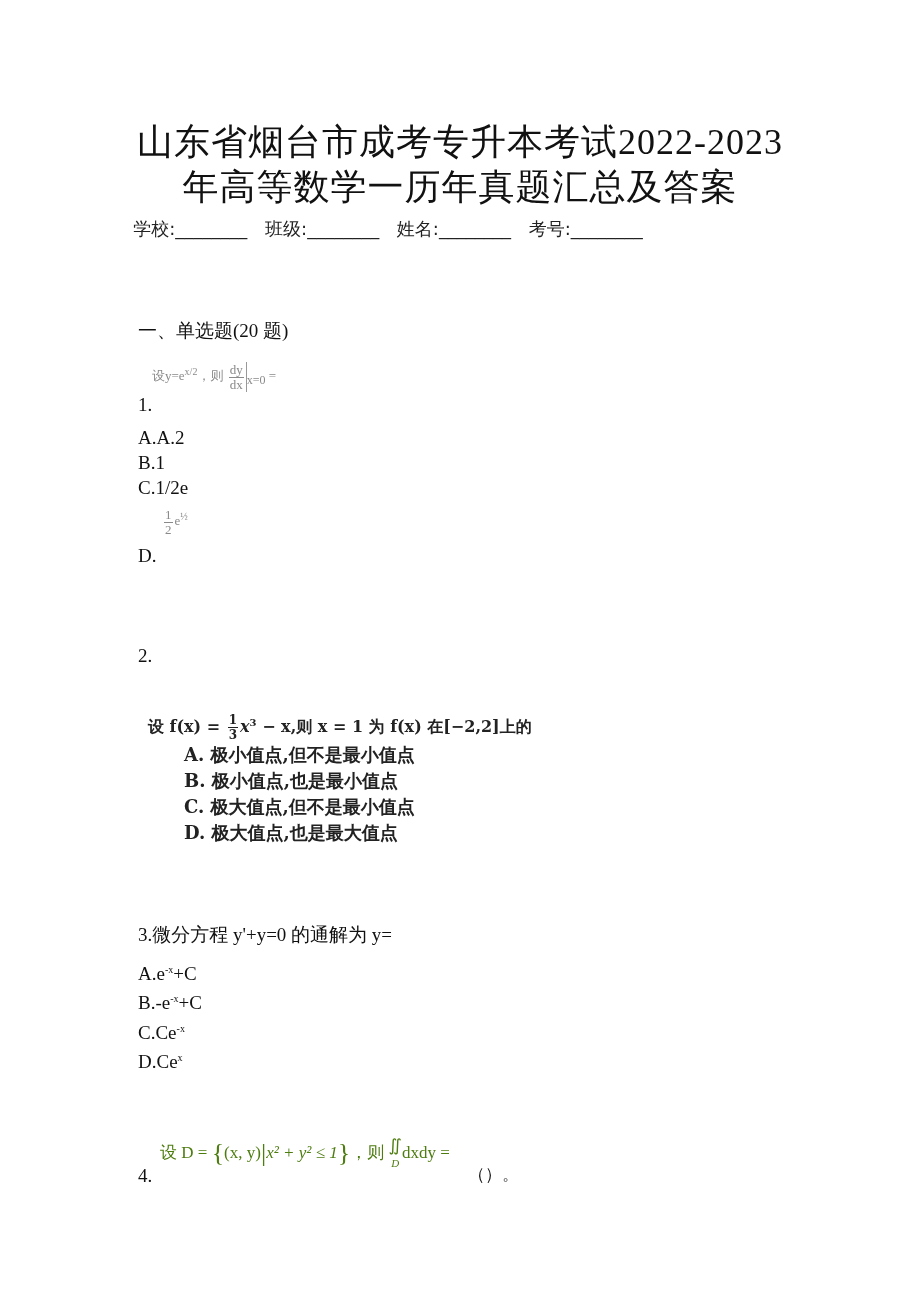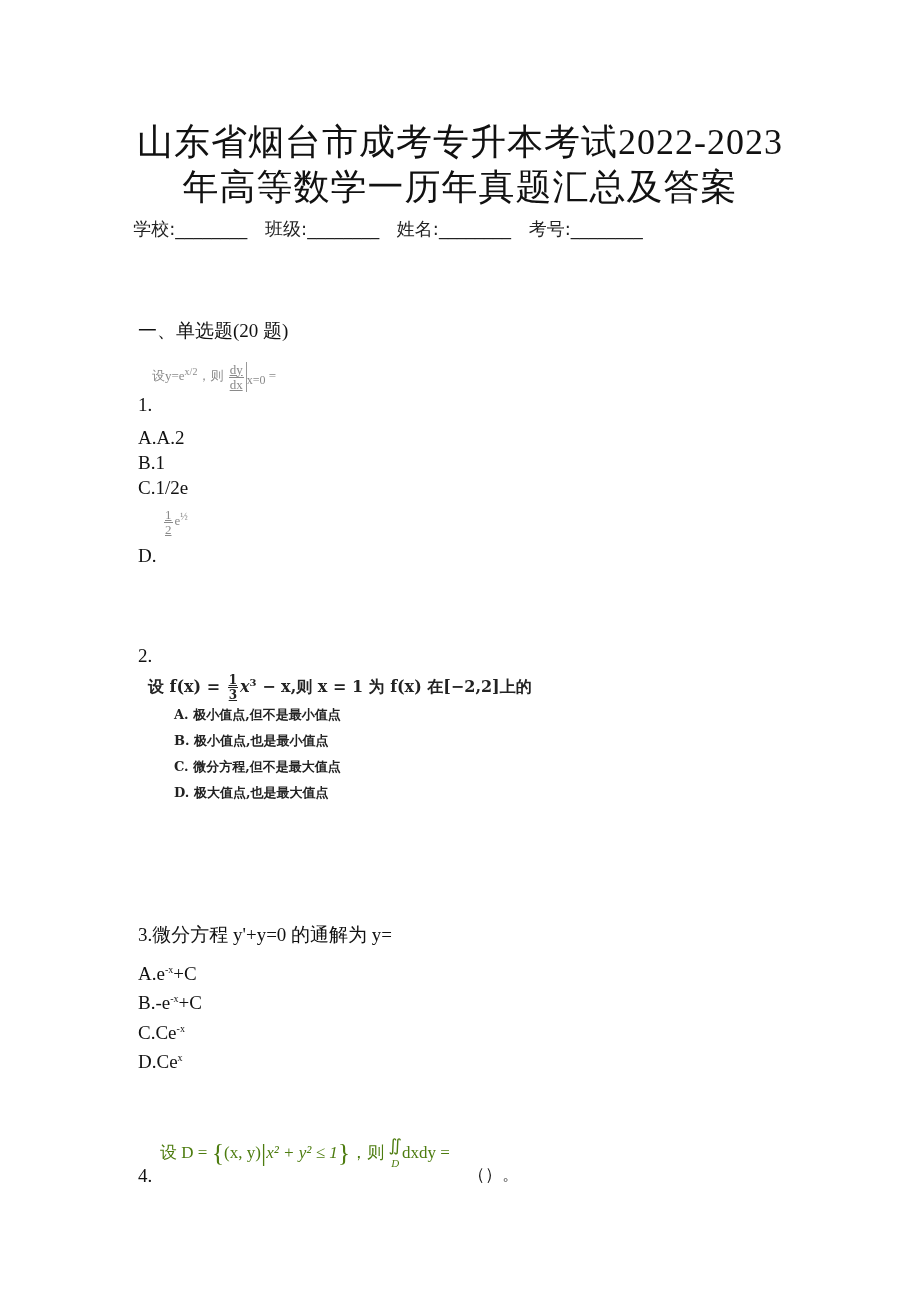--- a/index.html
+++ b/index.html
@@ -9,23 +9,23 @@
   .title { left: 0; width: 920px; text-align: center; font-size: 36px; letter-spacing: 1px; color: #111; }
   .title1 { top: 112px; margin-top: 6px; }
   .title2 { top: 163px; }
   .info { top: 217px; left: 0; width: 776px; text-align: center; font-family: "DejaVu Sans", sans-serif; font-size: 18px; color:#222; }
   .info span.field { margin: 0 6px; }
   .sec { left: 138px; top: 318px; font-size: 19px; }
   .qnum { font-size: 19px; }
   .opt { font-size: 19px; line-height: 25px; }
   .img-snip { color: #8a8a8a; font-family: "Liberation Serif", serif; }
   .q2box { left: 148px; top: 673px; font-family: "DejaVu Serif", serif; font-weight: bold; color:#222; }
-  .q2stem { font-size: 16px; }
-  .q2opt { font-size: 13px; margin-left: 26px; line-height: 26px; }
-  .frac { display: inline-block; vertical-align: middle; text-align: center; font-size: 13px; line-height: 14px; margin: 0 2px; text-decoration: underline; }
+  .q2stem { font-size: 16px; margin-top: 40px; }
+  .q2opt { font-size: 18px; margin-left: 36px; line-height: 26px; }
+  .frac { display: inline-block; vertical-align: middle; text-align: center; font-size: 13px; line-height: 14px; margin: 0 2px; }
   .frac .num { display: block; border-bottom: 1px solid currentColor; padding: 0 1px; }
   .frac .den { display: block; }
   sup.sm { font-size: 10px; }
   .q4img { left: 160px; top: 1138px; font-family: "Liberation Serif", serif; font-size: 17px; color:#4d7c0f; }
   .bigbrace { font-size: 26px; vertical-align: -3px; }
 </style>
 </head>
 <body>
 
 <div class="abs title title1">山东省烟台市成考专升本考试2022-2023</div>
@@ -57,21 +57,21 @@
 </div>
 <div class="abs opt" style="left:138px; top:543px;"><span>D.</span></div>
 
 <div class="abs qnum" style="left:138px; top:645px;">2.</div>
 <div class="abs q2box">
   <div class="q2stem">
     <span>设 f(x) = </span><span class="frac" style="font-size:12px;"><span class="num">1</span><span class="den">3</span></span><i>x</i><sup class="sm">3</sup><span> − x,则 x = 1 为 f(x) 在[−2,2]上的</span>
   </div>
   <div class="q2opt"><span>A.</span> <span>极小值点,但不是最小值点</span></div>
   <div class="q2opt"><span>B.</span> <span>极小值点,也是最小值点</span></div>
-  <div class="q2opt"><span>C.</span> <span>微分方程,但不是最大值点</span></div>
+  <div class="q2opt"><span>C.</span> <span>极大值点,但不是最小值点</span></div>
   <div class="q2opt"><span>D.</span> <span>极大值点,也是最大值点</span></div>
 </div>
 
 <div class="abs qnum" style="left:138px; top:922px;">
   <span>3.</span><span>微分方程 y'+y=0 的通解为 y=</span>
 </div>
 <div class="abs opt" style="left:138px; top:957px;">
   <div><span>A.</span><span>e</span><sup class="sm">-x</sup><span>+C</span></div>
   <div><span>B.</span><span>-e</span><sup class="sm">-x</sup><span>+C</span></div>
   <div><span>C.</span><span>Ce</span><sup class="sm">-x</sup><span></span></div>

